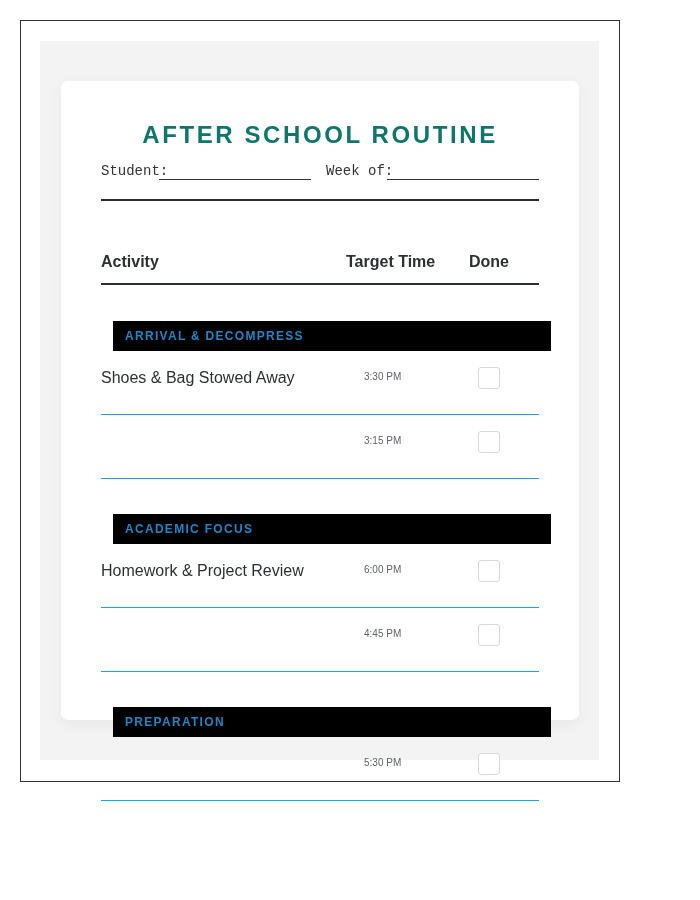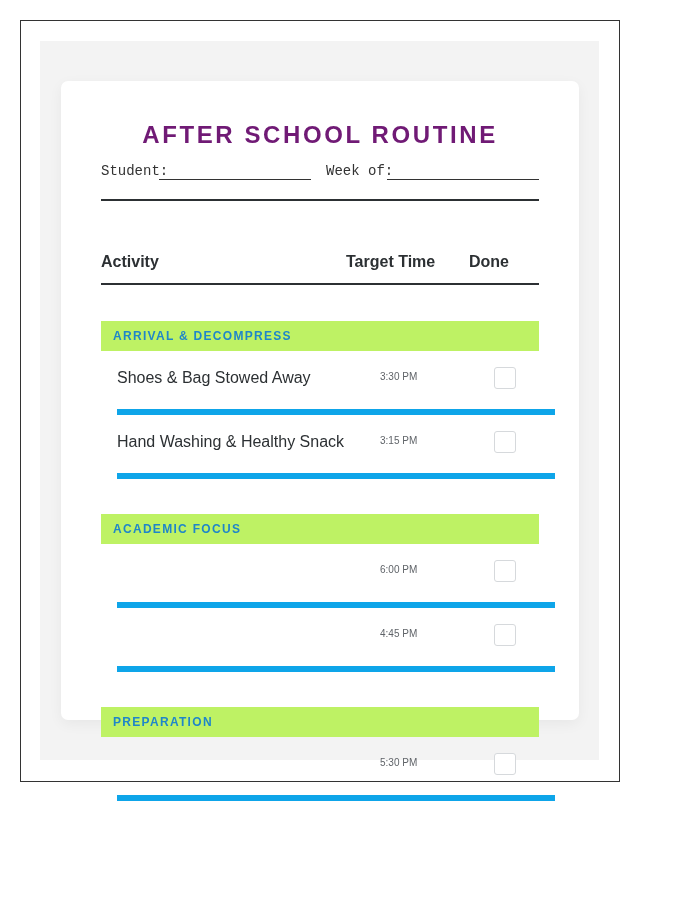--- a/index.html
+++ b/index.html
@@ -5,32 +5,32 @@
   html, body { margin: 0; padding: 0; background: #ffffff; }
   body { width: 700px; height: 900px; position: relative; overflow: hidden;
          font-family: "Liberation Sans", sans-serif; color: #2c3033; }
   .frame { position: absolute; left: 20px; top: 20px; width: 598px; height: 760px;
            border: 1px solid #333; box-sizing: content-box; }
   .panel { position: absolute; left: 40px; top: 41px; width: 559px; height: 719px; background: #f3f3f3; }
   .card { position: absolute; left: 61px; top: 81px; width: 518px; height: 639px; background: #fff;
           border-radius: 7px; box-shadow: 0 4px 14px rgba(0,0,0,0.05); }
   .content { position: absolute; left: 101px; top: 81px; width: 438px; }
   .title { position: absolute; left: 0; top: 40px; width: 438px; text-align: center;
-           font-size: 24px; font-weight: bold; letter-spacing: 2.6px; color: #701a75; }
+           font-size: 24px; font-weight: bold; letter-spacing: 2.6px; color: #0f766e; }
   .meta { position: absolute; left: 0; top: 82px; width: 438px; font-size: 14px; color: #333; }
   .meta .lbl { position: absolute; top: 0; font-family: Liberation Mono, monospace; }
   .meta .line { position: absolute; top: 16px; height: 1px; background: #333; }
   .rule-thick { position: absolute; left: 0; top: 118px; width: 438px; height: 2px; background: #2c3033; }
   .thead { position: absolute; left: 0; top: 172px; width: 438px; font-size: 16px; font-weight: bold; color: #2c3033; }
   .thead span { position: absolute; top: 0; }
   .rule-head { position: absolute; left: 0; top: 202px; width: 438px; height: 2px; background: #2c3033; }
-  .section { position: absolute; left: 0; width: 438px; height: 30px; background: #bef264; }
+  .section { position: absolute; left: 12px; width: 438px; height: 30px; background: #000000; }
   .section span { position: absolute; left: 12px; top: 8px; font-size: 12px; font-weight: bold;
                   letter-spacing: 1.3px; color: #1f86c9; }
-  .row { position: absolute; left: 16px; width: 438px; height: 64px; border-bottom: 6px solid #0ea5e9; box-sizing: border-box; text-align: right; }
+  .row { position: absolute; left: 0; width: 438px; height: 64px; border-bottom: 1px solid #0ea5e9; box-sizing: border-box; text-align: right; }
   .row .act { position: absolute; left: 0; top: 18px; font-size: 16px; color: #2c3033; }
   .row .time { position: absolute; left: 263px; top: 20px; font-size: 10px; color: #5f6368; }
   .row .chk { position: absolute; left: 377px; top: 16px; width: 20px; height: 20px;
               border: 1.5px solid #d6d9dc; border-radius: 3px; background: #fff; }
 </style>
 </head>
 <body>
 
 <div class="frame"></div>
 <div class="panel"></div>
@@ -57,29 +57,29 @@
 
   <div class="section" style="top:240px">
     <span>ARRIVAL &amp; DECOMPRESS</span>
   </div>
   <div class="row" style="top:270px">
     <span class="act">Shoes &amp; Bag Stowed Away</span>
     <span class="time">3:30 PM</span>
     <div class="chk"></div>
   </div>
   <div class="row" style="top:334px">
-    <span class="act">Hand Washing &amp; Healthy Snack</span>
     <span class="time">3:15 PM</span>
     <div class="chk"></div>
   </div>
 
   <div class="section" style="top:433px">
     <span>ACADEMIC FOCUS</span>
   </div>
   <div class="row" style="top:463px">
+    <span class="act">Homework &amp; Project Review</span>
     <span class="time">6:00 PM</span>
     <div class="chk"></div>
   </div>
   <div class="row" style="top:527px">
     <span class="time">4:45 PM</span>
     <div class="chk"></div>
   </div>
 
   <div class="section" style="top:626px">
     <span>PREPARATION</span>

